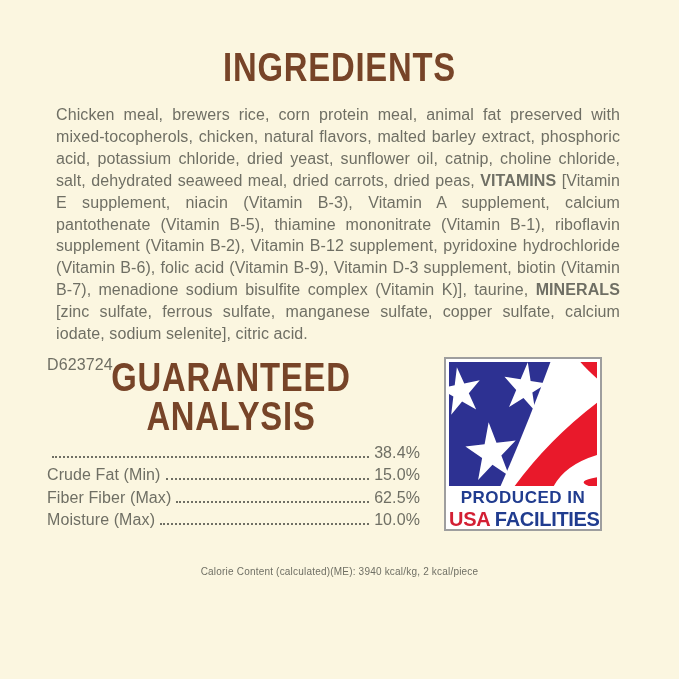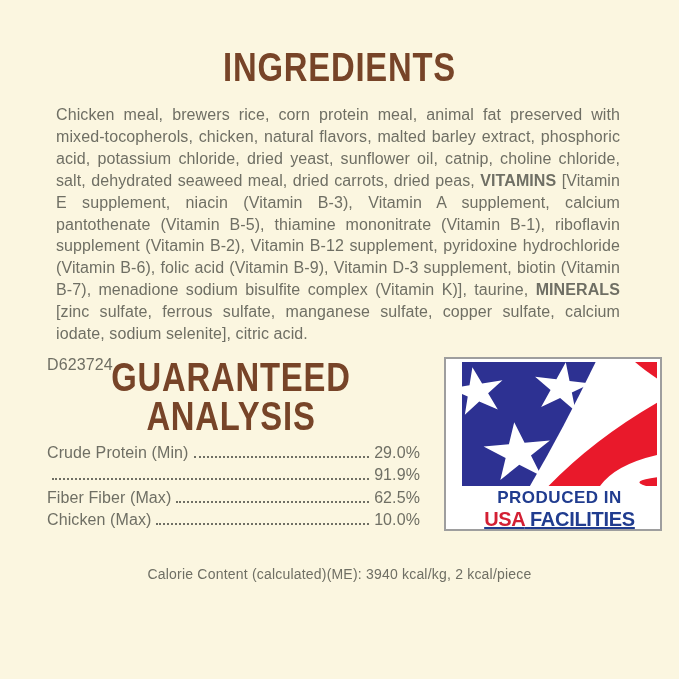--- a/index.html
+++ b/index.html
@@ -44,82 +44,81 @@
   .ga-label { white-space:nowrap; }
   .ga-dots {
     flex:1;
     border-bottom:2px dotted var(--body-text,#6F6F64);
     margin:0 5px 4px 5px;
     min-width:20px;
   }
   .ga-value { white-space:nowrap; }
   .badge {
     position:absolute;
-    left:444px; top:357px; width:218px; height:174px;
+    left:444px; top:357px; width:158px; height:174px;
     background:#FFFFFF;
     border:2.5px solid var(--badge-border,#9E9E9E);
     box-sizing:border-box;
-    padding:3px 3px 0 16px;
+    padding:3px 3px 0 3px;
   }
   .badge svg { display:block; width:100%; height:124px; }
   .badge-text { text-align:center; margin-top:3px; line-height:1; }
   .badge-line1 {
     font-size:17px; font-weight:bold;
     color:var(--badge-navy,#203C8F);
     letter-spacing:0.5px;
   }
   .badge-line2 {
     font-size:20px; font-weight:bold;
     color:var(--badge-navy,#203C8F);
     letter-spacing:-0.3px;
     margin-top:3px;
     white-space:nowrap;
-    text-decoration:underline;
   }
   .badge-usa { color:var(--badge-red,#D31F33); }
   .calorie {
     position:absolute;
     left:0; top:566px; width:679px;
     text-align:center;
-    font-size:14px;
+    font-size:10px;
     color:var(--body-text,#6F6F64);
     letter-spacing:0.2px;
   }
 </style>
 </head>
 <body>
 
 <div class="page">
 
   <h1 class="brown-heading" id="ingredients-heading">INGREDIENTS</h1>
 
   <div class="para">
     <p id="ingredients-paragraph"><span>Chicken meal, brewers rice, corn protein meal, animal fat preserved with mixed-tocopherols, chicken, natural flavors, malted barley extract, phosphoric acid, potassium chloride, dried yeast, sunflower oil, catnip, choline chloride, salt, dehydrated seaweed meal, dried carrots, dried peas, </span><strong>VITAMINS</strong><span> [Vitamin E supplement, niacin (Vitamin B-3), Vitamin A supplement, calcium pantothenate (Vitamin B-5), thiamine mononitrate (Vitamin B-1), riboflavin supplement (Vitamin B-2), Vitamin B-12 supplement, pyridoxine hydrochloride (Vitamin B-6), folic acid (Vitamin B-9), Vitamin D-3 supplement, biotin (Vitamin B-7), menadione sodium bisulfite complex (Vitamin K)], taurine, </span><strong>MINERALS</strong><span> [zinc sulfate, ferrous sulfate, manganese sulfate, copper sulfate, calcium iodate, sodium selenite], citric acid.</span></p>
     <div class="code-line">D623724</div>
   </div>
 
   <h2 class="brown-heading" id="ga-heading"><span>GUARANTEED</span><br><span>ANALYSIS</span></h2>
 
   <div class="ga-table">
     <div class="ga-row">
-      <span class="ga-label">Crude Protein (Min)</span>
       <span class="ga-dots"></span>
-      <span class="ga-value">29.0%</span>
+      <span class="ga-value">38.4%</span>
     </div>
     <div class="ga-row">
+      <span class="ga-label">Crude Fat (Min)</span>
       <span class="ga-dots"></span>
-      <span class="ga-value">91.9%</span>
+      <span class="ga-value">15.0%</span>
     </div>
     <div class="ga-row">
       <span class="ga-label">Fiber Fiber (Max)</span>
       <span class="ga-dots"></span>
       <span class="ga-value">62.5%</span>
     </div>
     <div class="ga-row">
-      <span class="ga-label">Chicken (Max)</span>
+      <span class="ga-label">Moisture (Max)</span>
       <span class="ga-dots"></span>
       <span class="ga-value">10.0%</span>
     </div>
   </div>
 
   <div class="badge">
     <svg viewBox="0 0 178 128" preserveAspectRatio="none">
       <rect x="0" y="0" width="178" height="128" style="fill:var(--flag-white,#FFFFFF)"></rect>
       <path d="M0,0 H122 Q93,68 62,128 H0 Z" style="fill:var(--flag-blue,#2D3192)"></path>
       <path d="M158,0 H178 V17 Q166,8 158,0 Z" style="fill:var(--flag-red,#E9192B)"></path>

